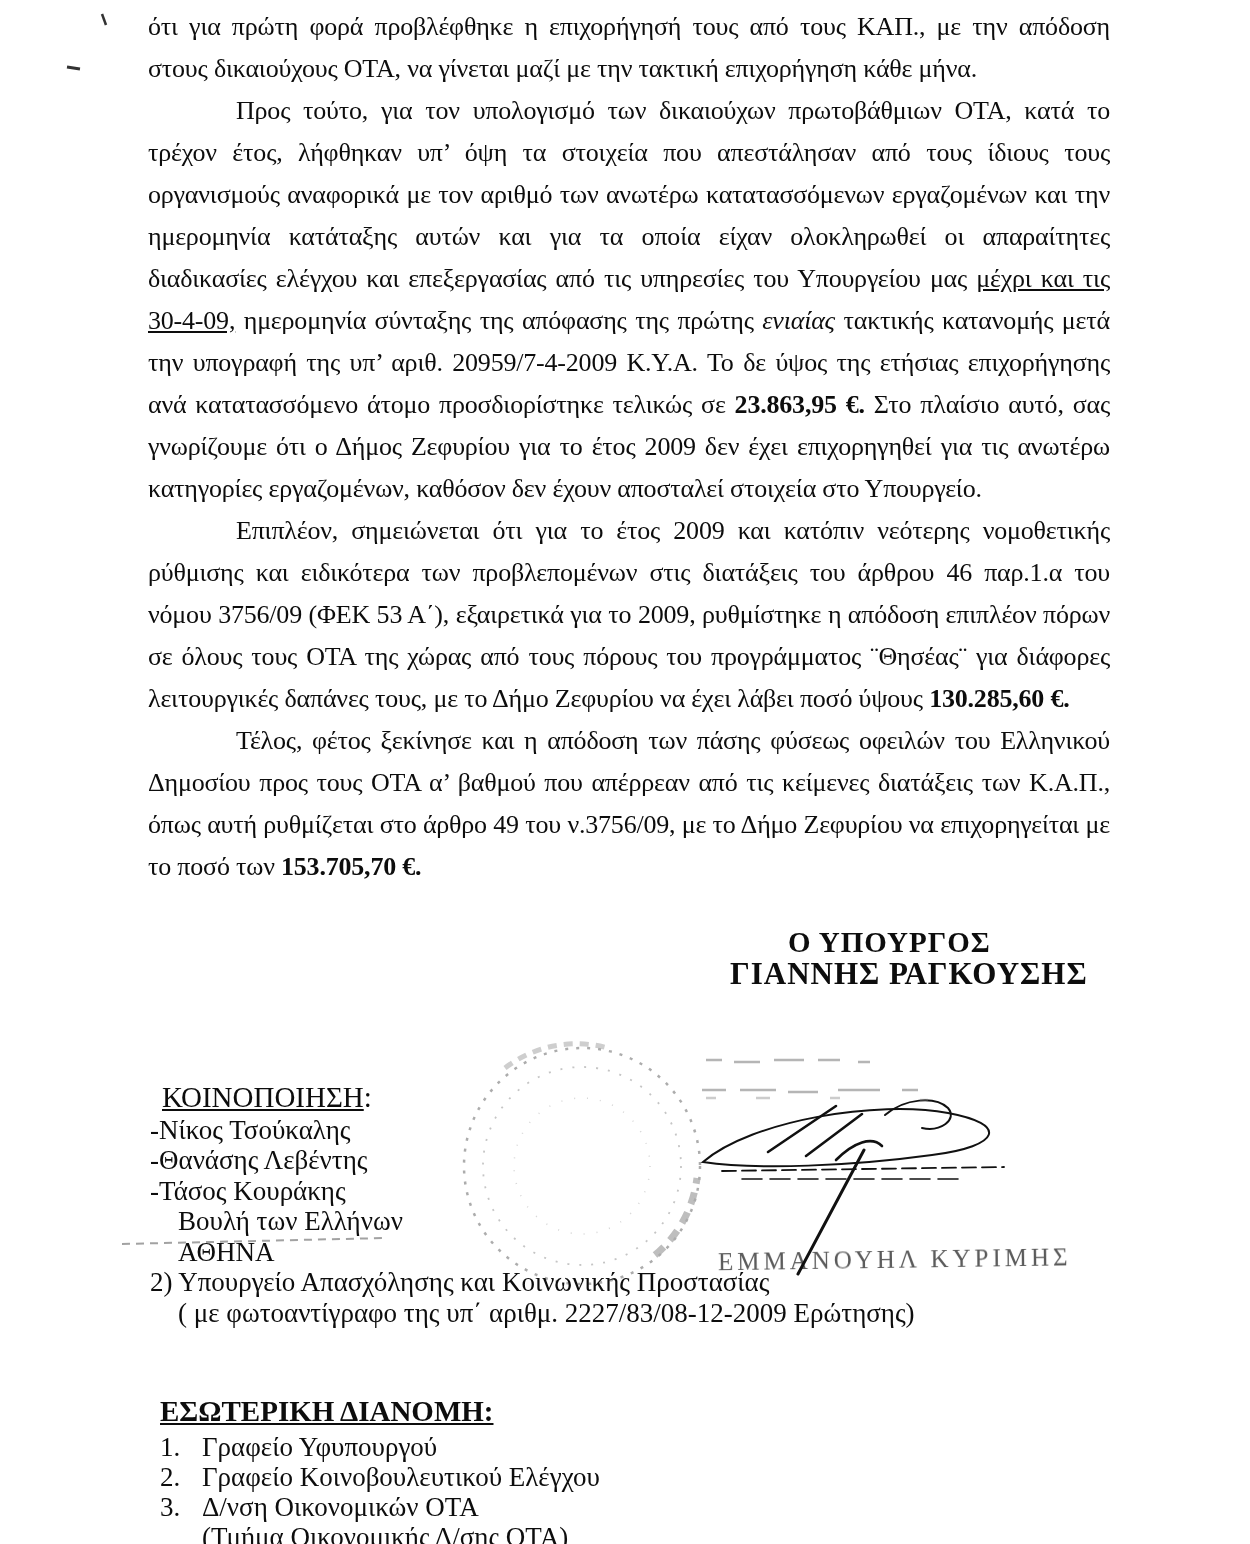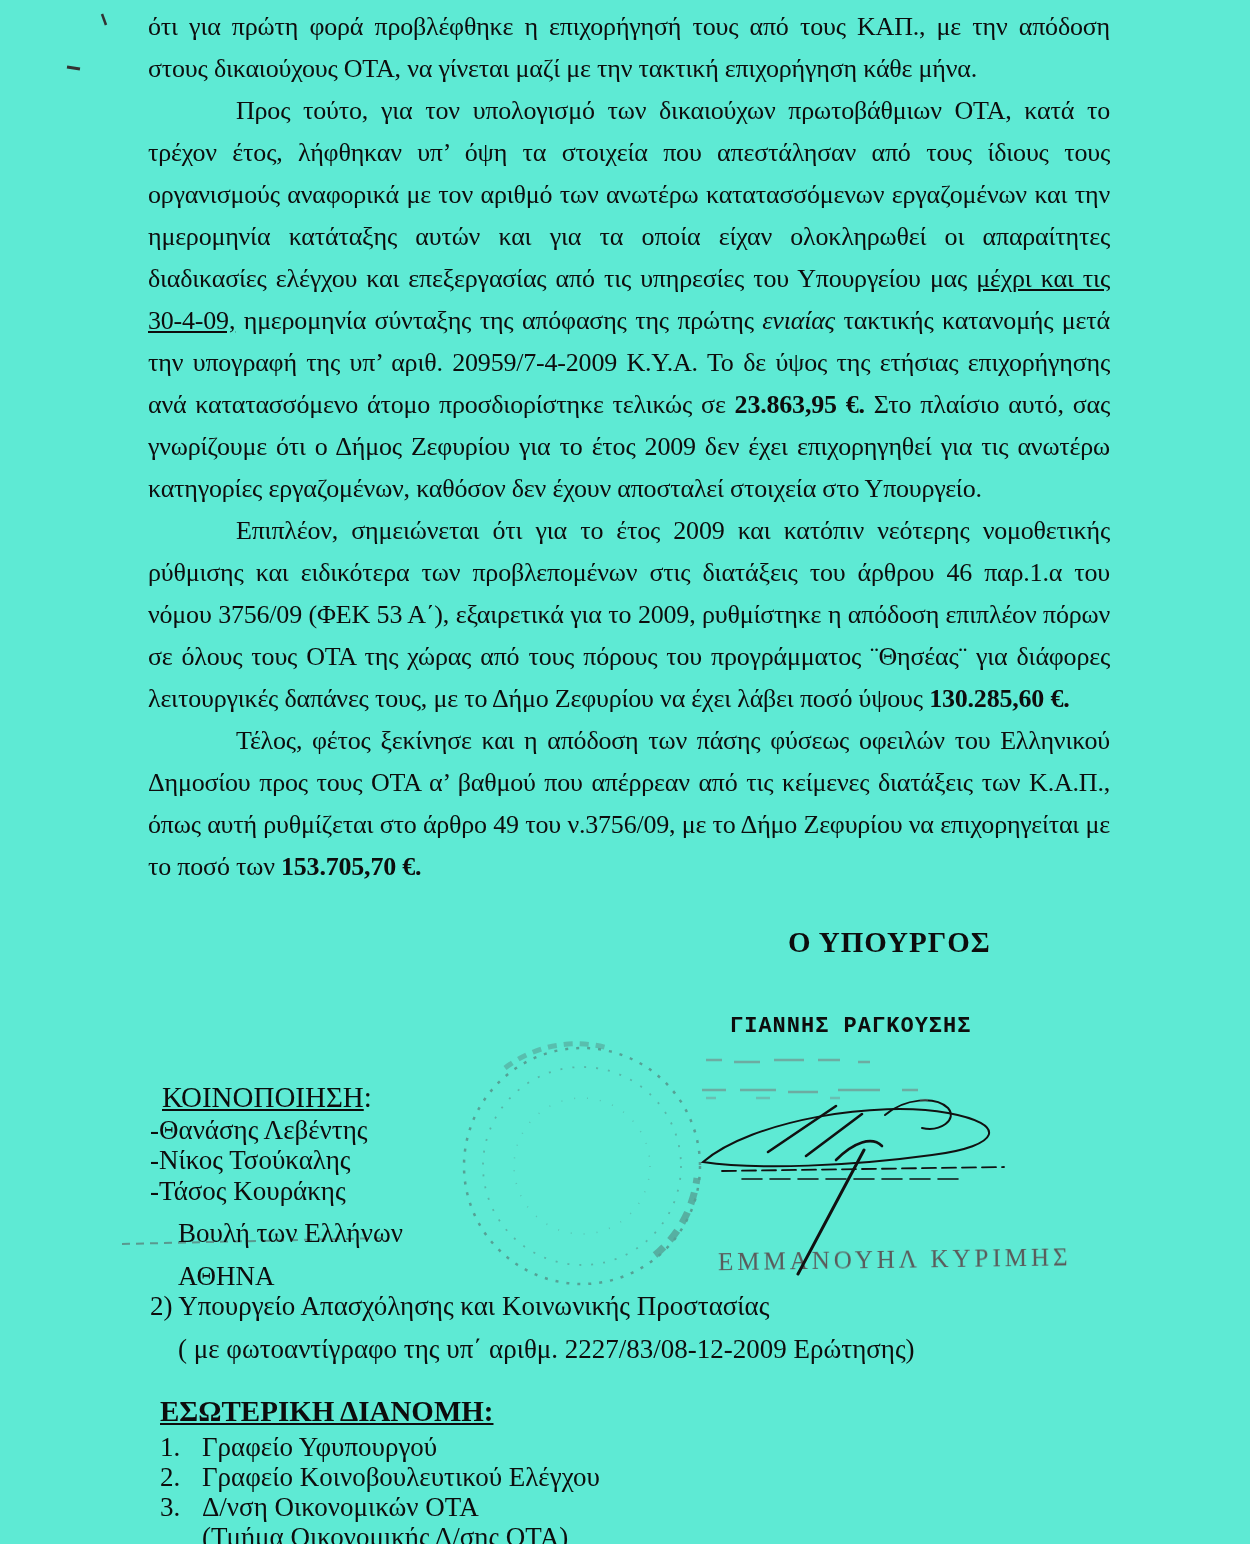--- a/index.html
+++ b/index.html
@@ -1,20 +1,20 @@
 <!DOCTYPE html>
 <html><head>
 <meta charset="utf-8">
 <style>
   html,body{margin:0;padding:0;background:#e8e8e8;}
   .page{
     position:relative;
     width:1250px;height:1544px;
     margin:0 auto;
-    background:#5eead4;
+    background:#ffffff;
     color:#0d0d0d;
     font-family:"Liberation Serif","DejaVu Serif",serif;
     overflow:hidden;
   }
   
   .body-text{
     position:absolute;left:148px;top:6px;width:962px;
     font-size:26px;line-height:42px;
     text-align:justify;
     letter-spacing:-0.2px;
@@ -24,39 +24,39 @@
   .body-text p.indent{text-indent:88px;}
   .seg-b{font-weight:bold;}
   .seg-u{text-decoration:underline;}
   .seg-i{font-style:italic;}
   
   .minister-title{
     position:absolute;left:788px;top:926px;
     font-size:29px;font-weight:bold;letter-spacing:1px;
   }
   .minister-name{
-    position:absolute;left:730px;top:1014px;
-    font-size:22px;font-weight:bold;letter-spacing:1px;font-family:Liberation Mono, monospace;
+    position:absolute;left:730px;top:956px;
+    font-size:31px;font-weight:bold;letter-spacing:1px;
   }
   .stamp-name{
     position:absolute;left:718px;top:1246px;width:320px;
     font-size:25px;color:#5a5a5a;letter-spacing:4px;
     filter:blur(0.6px);
     transform:rotate(-0.8deg);
     white-space:nowrap;
   }
   
   .cc{
     position:absolute;left:148px;top:1082px;
     font-size:27px;line-height:30.5px;
   }
   .cc-heading{font-size:29px;font-weight:normal;margin-left:14px;margin-bottom:2px;}
   .cc-heading .hd{text-decoration:underline;}
   .cc .ind0{margin-left:2px;}
-  .cc .ind1{margin-left:30px;margin-top:12px;}
+  .cc .ind1{margin-left:30px;}
   .internal{
     position:absolute;left:160px;top:1396px;
     font-size:27px;line-height:30px;
   }
   .internal-heading{font-size:29px;font-weight:bold;text-decoration:underline;margin-bottom:6px;}
   .internal .row{display:flex;}
   .internal .num{width:42px;}
   .internal .row.cont .num{visibility:hidden;}
   
   .overlay{position:absolute;left:0;top:0;pointer-events:none;}
@@ -108,22 +108,22 @@
       <path d="M 102 14 l 4 11" stroke-width="2.5"></path>
       <path d="M 67 67 l 13 2" stroke-width="3"></path>
     </g>
   </svg>
 
   <section class="cc">
     <div class="cc-heading">
       <span class="hd">ΚΟΙΝΟΠΟΙΗΣΗ</span><span>:</span>
     </div>
     <div id="cc-list">
+        <div class="ind0">-Νίκος Τσούκαλης</div>
         <div class="ind0">-Θανάσης Λεβέντης</div>
-        <div class="ind0">-Νίκος Τσούκαλης</div>
         <div class="ind0">-Τάσος Κουράκης</div>
         <div class="ind1">Βουλή των Ελλήνων</div>
         <div class="ind1">ΑΘΗΝΑ</div>
         <div class="ind0">2) Υπουργείο Απασχόλησης και Κοινωνικής Προστασίας</div>
         <div class="ind1">( με φωτοαντίγραφο της υπ΄ αριθμ. 2227/83/08-12-2009 Ερώτησης)</div>
       </div>
   </section>
 
   <section class="internal">
     <div class="internal-heading">ΕΣΩΤΕΡΙΚΗ ΔΙΑΝΟΜΗ:</div>

